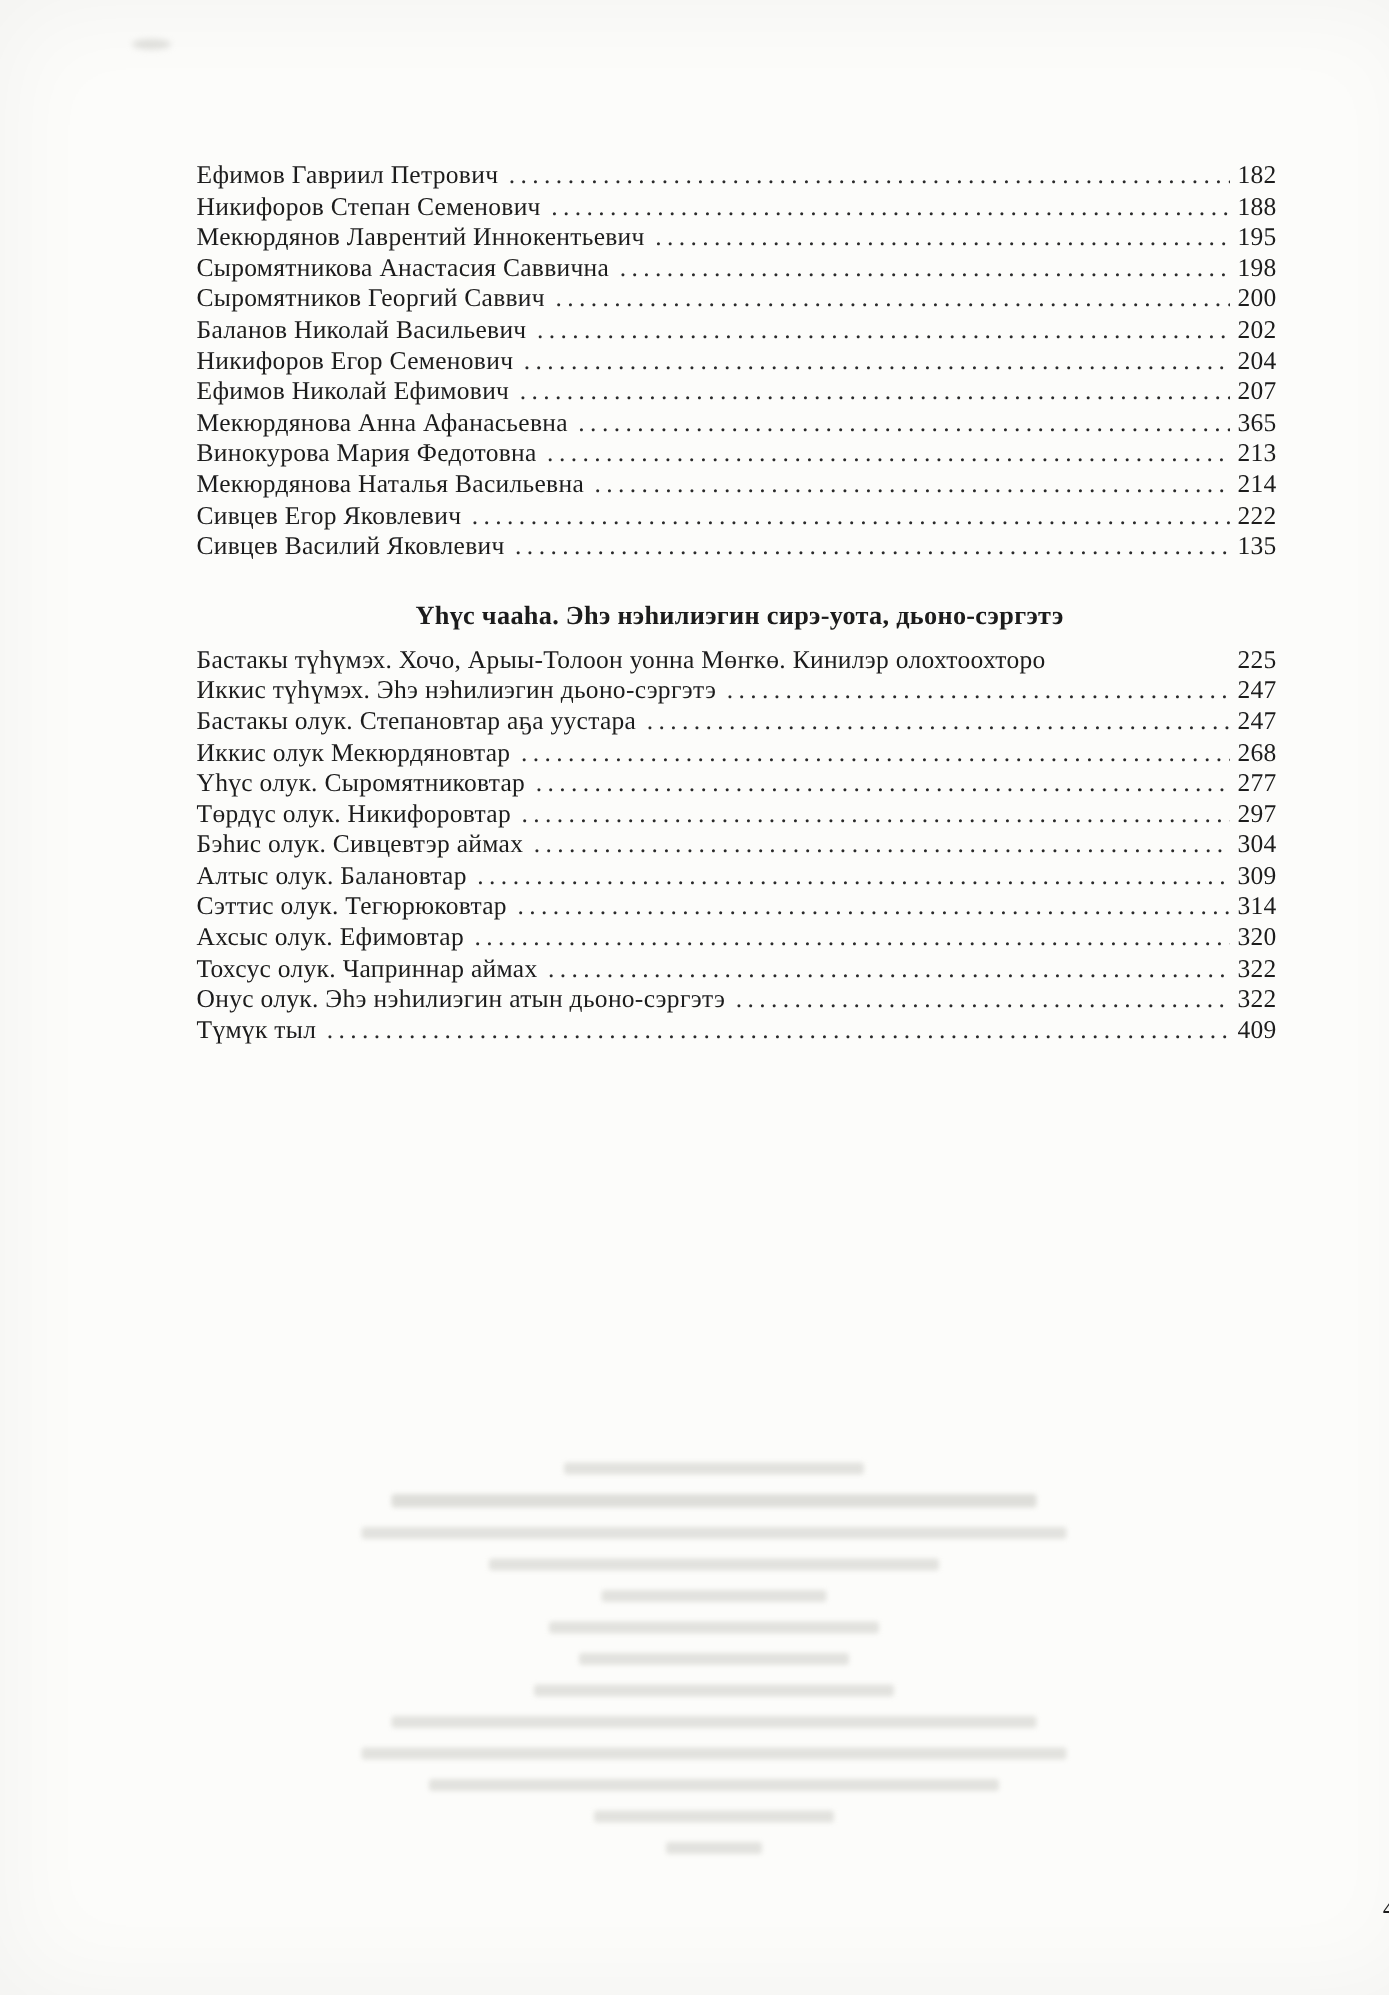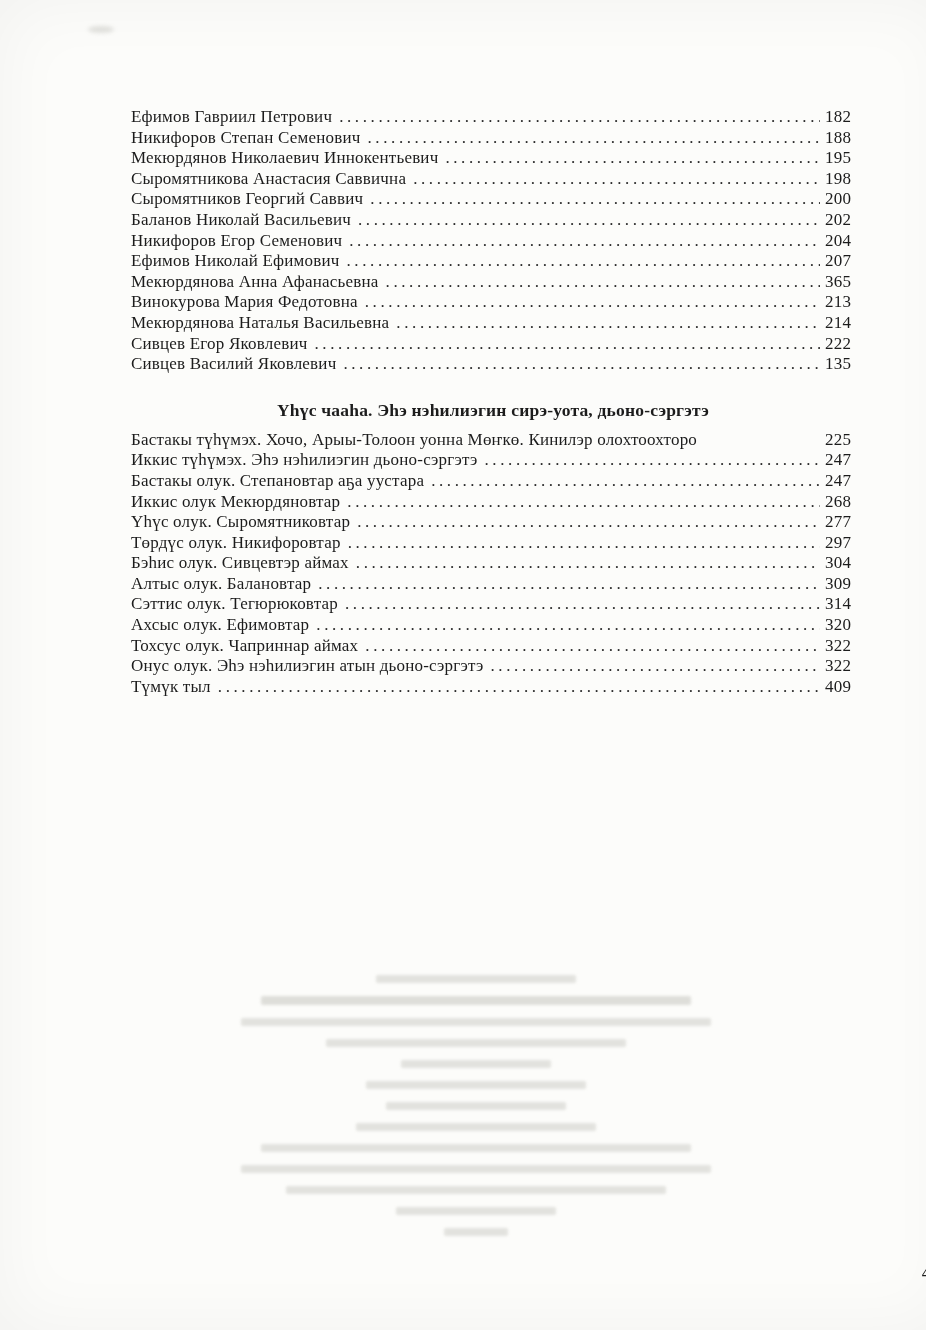--- a/index.html
+++ b/index.html
@@ -107,21 +107,21 @@
   </div>
 
   <div class="toc-row">
     <span class="toc-title">Никифоров Степан Семенович</span>
     <span class="toc-leader"></span>
     <span class="toc-page">188</span>
   </div>
 
 
   <div class="toc-row">
-    <span class="toc-title">Мекюрдянов Николаевич Иннокентьевич</span>
+    <span class="toc-title">Мекюрдянов Лаврентий Иннокентьевич</span>
     <span class="toc-leader"></span>
     <span class="toc-page">195</span>
   </div>
 
   <div class="toc-row">
     <span class="toc-title">Сыромятникова Анастасия Саввична</span>
     <span class="toc-leader"></span>
     <span class="toc-page">198</span>
   </div>
 

